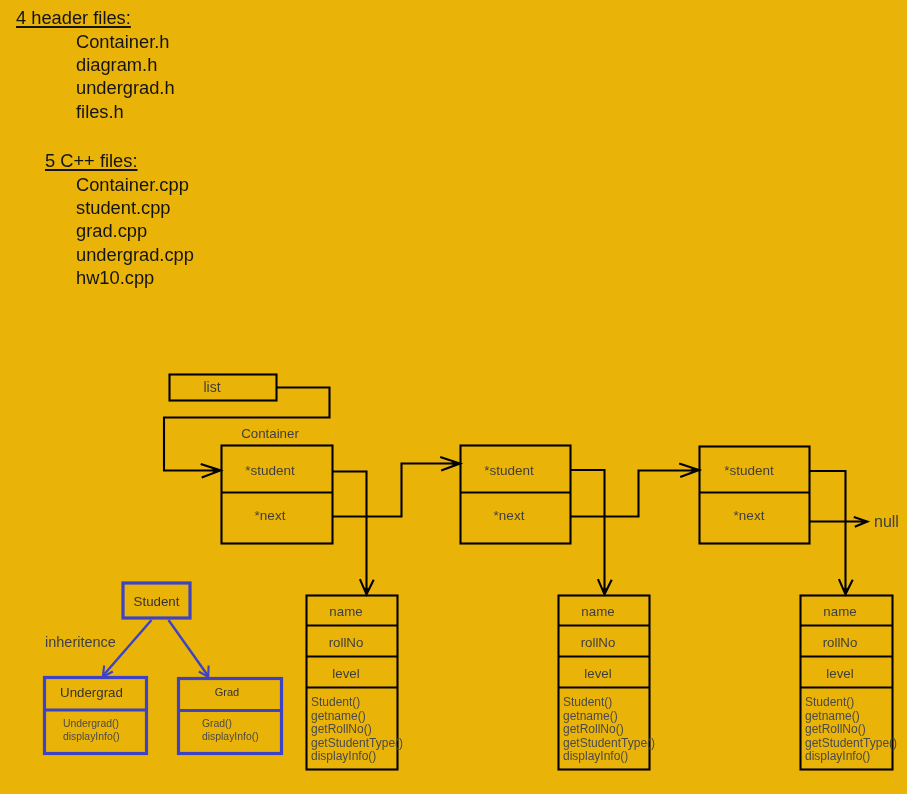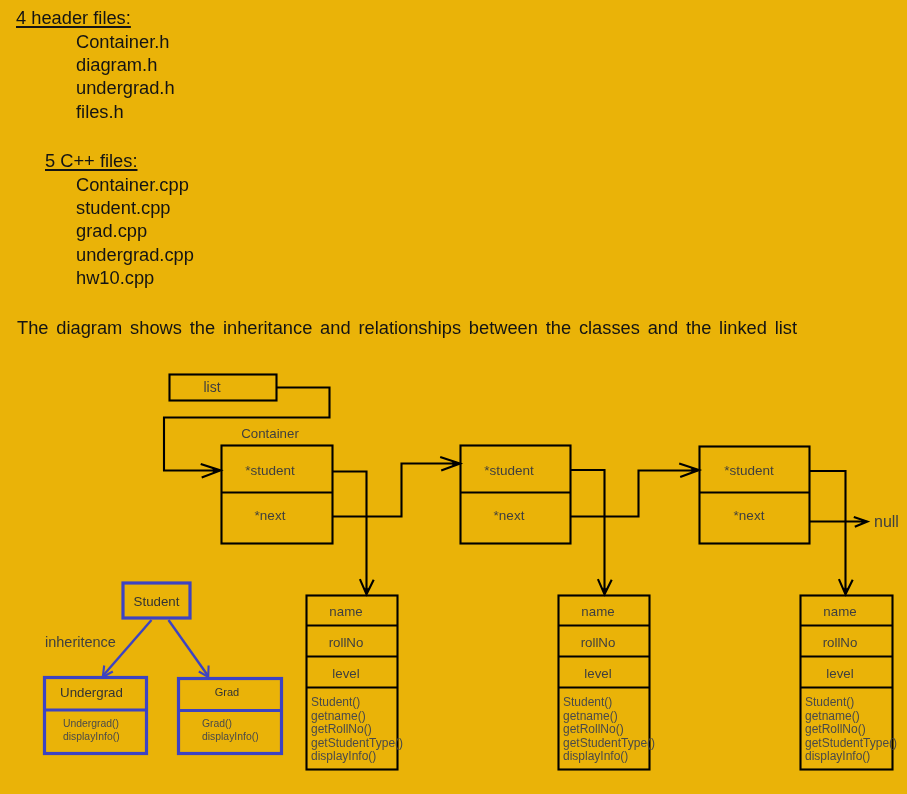--- a/index.html
+++ b/index.html
@@ -28,21 +28,20 @@
   <div class="txt" style="left:76px;top:102.6px;">files.h</div>
 
   <div class="txt hd" style="left:16px;top:152px;margin-left:29px;">5 C++ files:</div>
   <div class="txt" style="left:76px;top:176px;">Container.cpp</div>
   <div class="txt" style="left:76px;top:199.2px;">student.cpp</div>
   <div class="txt" style="left:76px;top:222.4px;">grad.cpp</div>
   <div class="txt" style="left:76px;top:245.6px;">undergrad.cpp</div>
   <div class="txt" style="left:76px;top:268.8px;">hw10.cpp</div>
 
   <div class="para" style="left:17px;top:317px;width:780px;">
-    <span style="text-align:justify;text-align-last:justify;">The diagram shows the inheritance and relationships between the classes and the linked list</span>
   </div>
 
   <svg class="diagram" viewBox="0 0 907 794">
     <defs>
       <g id="ah-right">
         <path d="M -19.8 -6.4 L 0 0 L -18.8 7.0" fill="none" stroke-width="2.1" stroke-linecap="butt" stroke-linejoin="miter"></path>
         <path d="M -7.7 -2.4 L 0 0 L -7.3 2.6 Z" stroke-width="0.5"></path>
       </g>
       <g id="ah-right-short">
         <path d="M -13.2 -4.6 L 0.3 0 L -12.2 5.2" fill="none" stroke-width="2.1" stroke-linecap="butt" stroke-linejoin="miter"></path>

